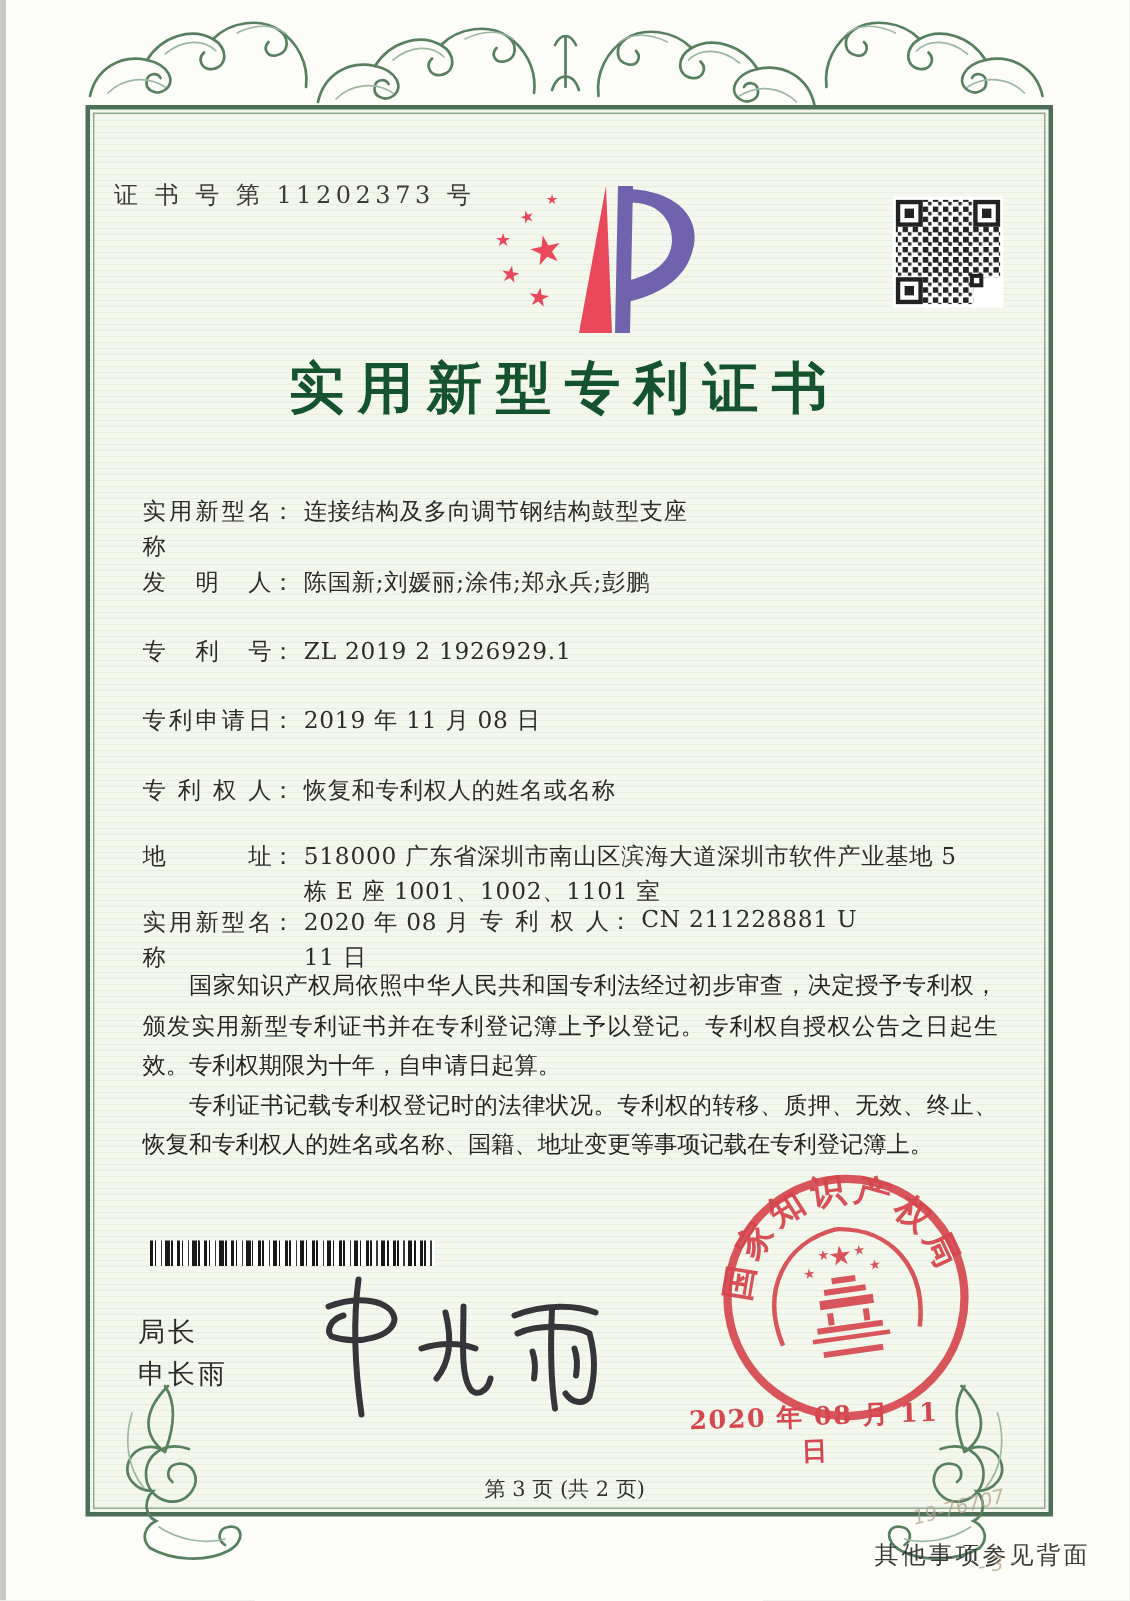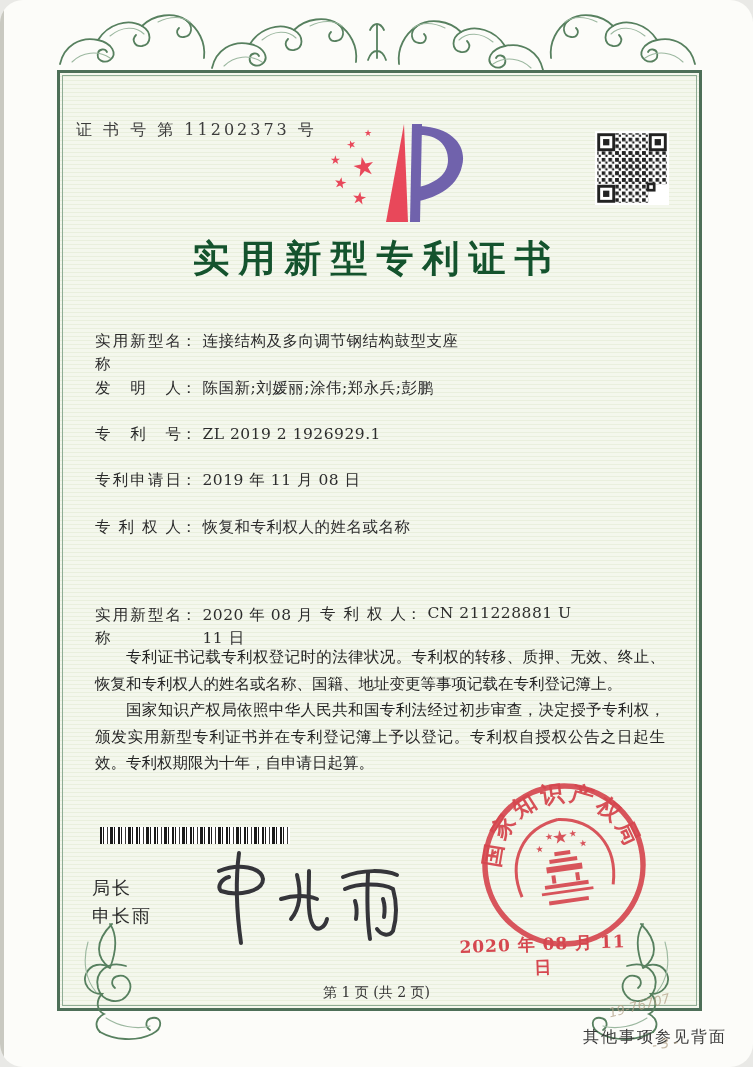--- a/index.html
+++ b/index.html
@@ -1,17 +1,17 @@
 <!DOCTYPE html>
 <html><head>
 <meta charset="utf-8">
 <style>
   html,body{margin:0;padding:0;background:#e9e9e6;}
   #page{position:relative;width:753px;height:1067px;margin:0 auto;background:#fcfcf9;
-        font-family:"DejaVu Serif","Liberation Serif",serif;color:#2c2c2c;overflow:hidden;border-radius:23px;}
+        font-family:"DejaVu Serif","Liberation Serif",serif;color:#2c2c2c;overflow:hidden;}
   #edge-shadow{position:absolute;left:0;top:0;width:4px;height:100%;background:#c9c9c1;}
   
   .dk{stroke:#57805f;fill:none;stroke-width:1.8;stroke-linecap:round;}
   .lt{stroke:#9cb8a0;fill:none;stroke-width:1.1;stroke-linecap:round;}
   .orn{position:absolute;z-index:1;}
   
   #frame{position:absolute;left:57px;top:70px;width:639px;height:935px;z-index:0;
          border:3px solid #4d6f58;
          background:repeating-linear-gradient(180deg,#f4f7ed 0px,#f4f7ed 3px,#e9efdd 3px,#e9efdd 4px);}
   #frame-inner{position:absolute;left:2px;top:2px;right:2px;bottom:2px;border:1px solid #8fac95;}
@@ -144,31 +144,34 @@
   </div>
   <div class="field-row" style="top:423px">
     <span class="flabel">专利号</span><span class="fcolon">：</span><span class="fvalue">ZL 2019 2 1926929.1</span>
   </div>
   <div class="field-row" style="top:469px">
     <span class="flabel">专利申请日</span><span class="fcolon">：</span><span class="fvalue">2019 年 11 月 08 日</span>
   </div>
   <div class="field-row" style="top:516px">
     <span class="flabel">专利权人</span><span class="fcolon">：</span><span class="fvalue">恢复和专利权人的姓名或名称</span>
   </div>
+  <div class="field-row" style="top:560px">
+    <span class="flabel">地址</span><span class="fcolon">：</span><span class="fvalue" style="width:455px">518000 广东省深圳市南山区滨海大道深圳市软件产业基地 5 栋 E 座 1001、1002、1101 室</span>
+  </div>
 
   <div class="field-row" id="grant-date-group">
     <span class="flabel">实用新型名称</span><span class="fcolon">：</span><span class="fvalue" style="width:130px">2020 年 08 月 11 日</span>
   </div>
   <div class="txt" id="grant-no-group">
     <span class="flabel">专利权人</span><span class="fcolon">：</span><span class="fvalue" style="width:160px">CN 211228881 U</span>
   </div>
 
   <div class="txt" id="paragraphs">
+    <p>国家知识产权局依照中华人民共和国专利法经过初步审查，决定授予专利权，颁发实用新型专利证书并在专利登记簿上予以登记。专利权自授权公告之日起生效。专利权期限为十年，自申请日起算。</p>
     <p>专利证书记载专利权登记时的法律状况。专利权的转移、质押、无效、终止、恢复和专利权人的姓名或名称、国籍、地址变更等事项记载在专利登记簿上。</p>
-    <p>国家知识产权局依照中华人民共和国专利法经过初步审查，决定授予专利权，颁发实用新型专利证书并在专利登记簿上予以登记。专利权自授权公告之日起生效。专利权期限为十年，自申请日起算。</p>
   </div>
 
   <div class="txt" id="barcode"></div>
 
   <div class="txt" id="director-title">局长</div>
   <div class="txt" id="director-name">申长雨</div>
 
   <svg class="txt" id="signature" width="200" height="108" viewBox="0 0 200 108" fill="none" stroke="#35353a" stroke-width="4" stroke-linecap="round">
     <path d="M34,10 C30,40 32,72 36,100"></path>
     <path d="M14,28 C34,20 56,24 58,36 C58,48 34,54 16,48 C12,44 16,36 24,34"></path>
@@ -203,18 +206,18 @@
         <rect x="72" y="95" width="4" height="8"></rect>
           <rect x="96" y="95" width="4" height="8"></rect>
         <rect x="64" y="104" width="44" height="4"></rect>
         <rect x="60" y="111" width="52" height="3"></rect>
         <path d="M66,122 h40" stroke="#d5474f" stroke-width="4" fill="none"></path>
       </g>
     </g>
   </svg>
   <div class="txt" id="seal-date">2020 年 08 月 11 日</div>
 
-  <div class="txt" id="page-info">第 1 页 (共 2 页)</div>
+  <div class="txt" id="page-info">第 3 页 (共 2 页)</div>
   <div class="txt" id="back-note">其他事项参见背面</div>
 
   <div class="pencil" id="pencil-1">19-76707</div>
   <div class="pencil" id="pencil-2">- 3 -</div>
 </div>
 
 </body></html>

